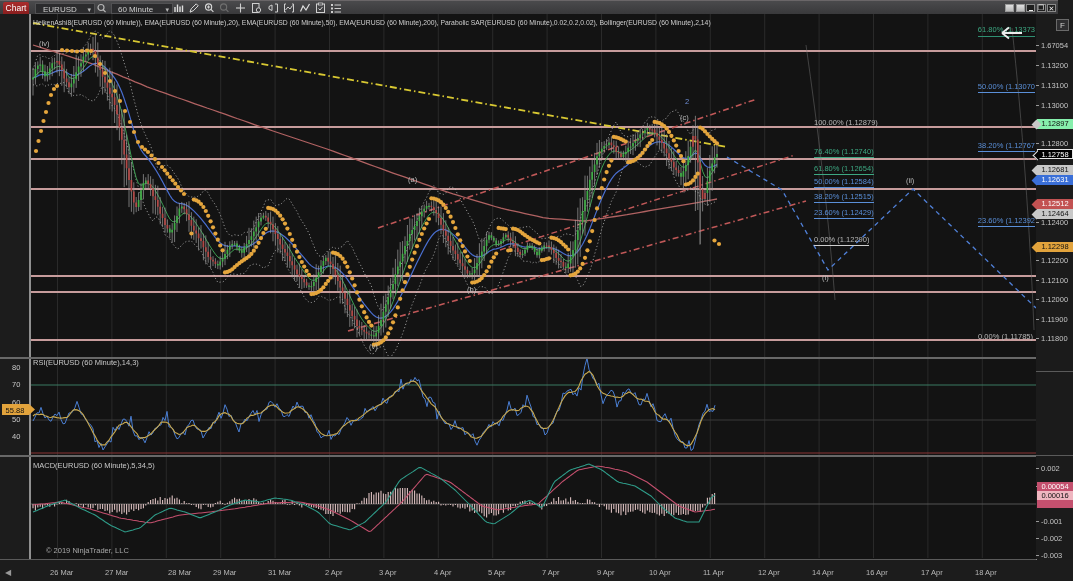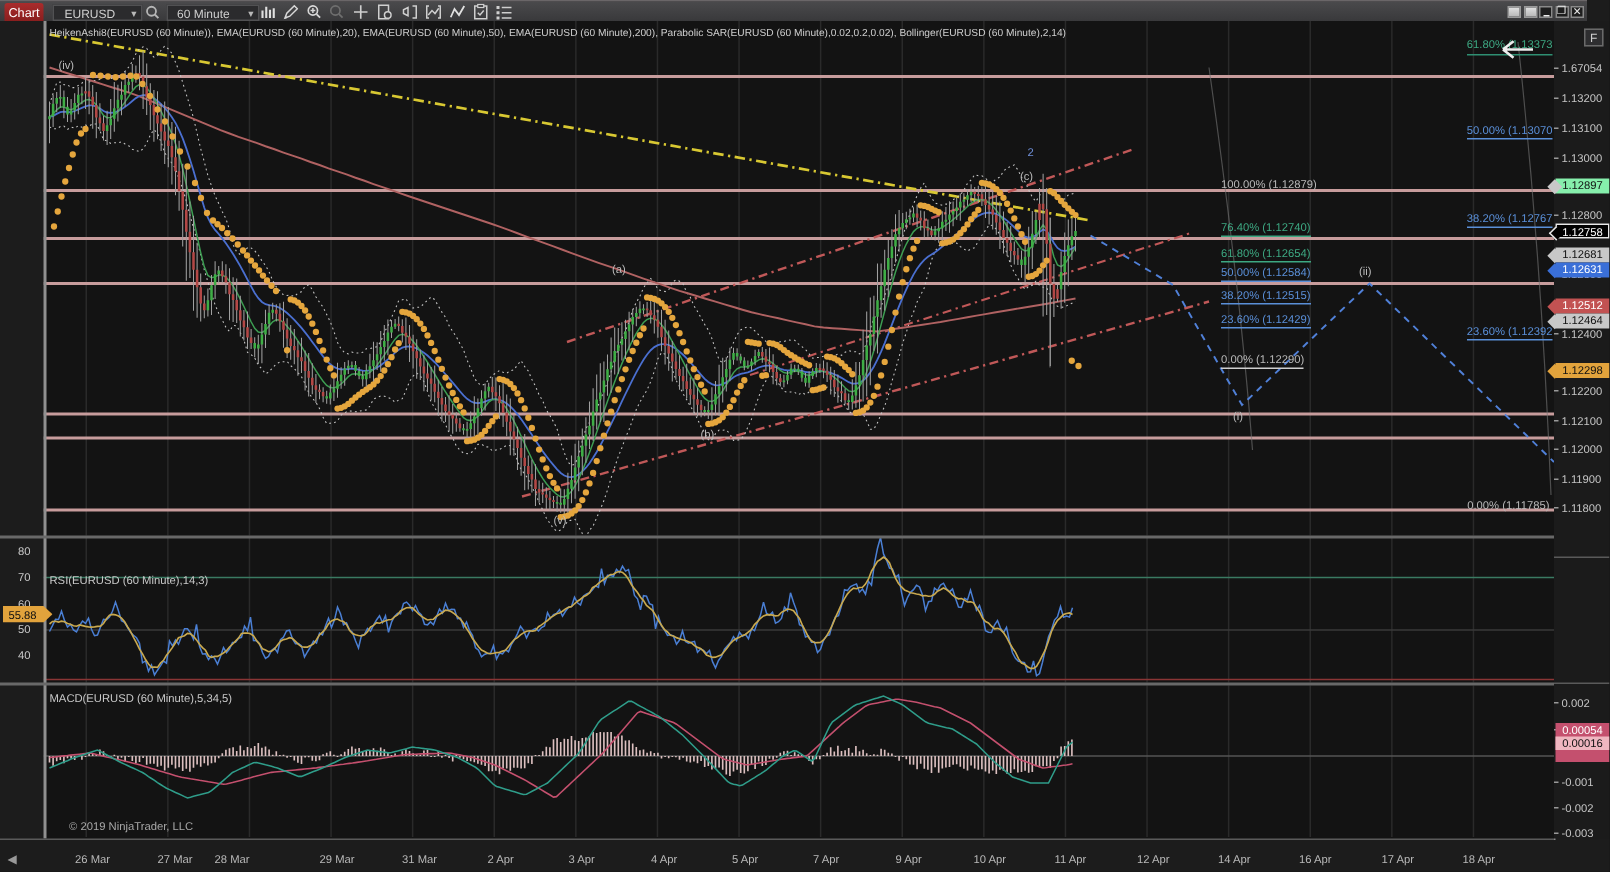--- a/index.html
+++ b/index.html
@@ -441,21 +441,21 @@
             </clipPath>
 </defs>
 </svg></div>
     <div id="lborder"></div>
     <div class="sep" style="top:343px;"></div>
     <div class="sep" style="top:441px;"></div>
     <div id="botline"></div>
     <div id="vborder"></div>
 
     <div class="lbl ind" style="left:33px; top:5px; font-size:6.8px;">HeikenAshi8(EURUSD (60 Minute)), EMA(EURUSD (60 Minute),20), EMA(EURUSD (60 Minute),50), EMA(EURUSD (60 Minute),200), Parabolic SAR(EURUSD (60 Minute),0.02,0.2,0.02), Bollinger(EURUSD (60 Minute),2,14)</div>
-    <div class="lbl" style="left:33px; top:344px;margin-top:24px;">RSI(EURUSD (60 Minute),14,3)</div>
+    <div class="lbl" style="left:33px; top:344px;">RSI(EURUSD (60 Minute),14,3)</div>
     <div class="lbl" style="left:33px; top:447px;">MACD(EURUSD (60 Minute),5,34,5)</div>
     <div class="lbl" style="left:46px; top:532px; color:#a8a8a8;">© 2019 NinjaTrader, LLC</div>
 
     <div class="lbl" style="left:39px; top:25px; color:#bbb;">(iv)</div>
     <div class="lbl" style="left:408px; top:161px; color:#bbb;">(a)</div>
     <div class="lbl" style="left:467px; top:271px; color:#bbb;">(b)</div>
     <div class="lbl" style="left:369px; top:328px; color:#bbb;">(v)</div>
     <div class="lbl" style="left:680px; top:99px; color:#bbb;">(c)</div>
     <div class="lbl" style="left:685px; top:83px; color:#6f8fd8;">2</div>
     <div class="lbl" style="left:822px; top:259px; color:#bbb;">(i)</div>
@@ -518,21 +518,21 @@
     <div class="pl" style="left:1041px; top:468px;">0.001</div>
     <div class="pl" style="left:1041px; top:503px;">-0.001</div>
     <div class="pl" style="left:1041px; top:520px;">-0.002</div>
     <div class="pl" style="left:1041px; top:537px;">-0.003</div>
     <div class="tag" style="top:468px; background:#c4506e; color:#fff; height:26px; line-height:9px;">0.00054</div>
     <div class="tag" style="top:477px; background:#efb6c0; color:#111; height:9px; line-height:9px;">0.00016</div>
 
     <div id="daxis">
       <div class="dl" style="left:50px;">26 Mar</div>
       <div class="dl" style="left:105px;">27 Mar</div>
-      <div class="dl" style="left:143px;">28 Mar</div>
+      <div class="dl" style="left:168px;">28 Mar</div>
       <div class="dl" style="left:213px;">29 Mar</div>
       <div class="dl" style="left:268px;">31 Mar</div>
       <div class="dl" style="left:325px;">2 Apr</div>
       <div class="dl" style="left:379px;">3 Apr</div>
       <div class="dl" style="left:434px;">4 Apr</div>
       <div class="dl" style="left:488px;">5 Apr</div>
       <div class="dl" style="left:542px;">7 Apr</div>
       <div class="dl" style="left:597px;">9 Apr</div>
       <div class="dl" style="left:649px;">10 Apr</div>
       <div class="dl" style="left:703px;">11 Apr</div>

